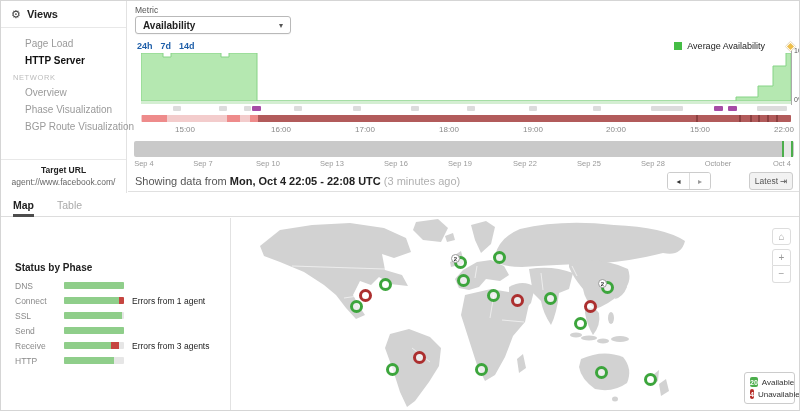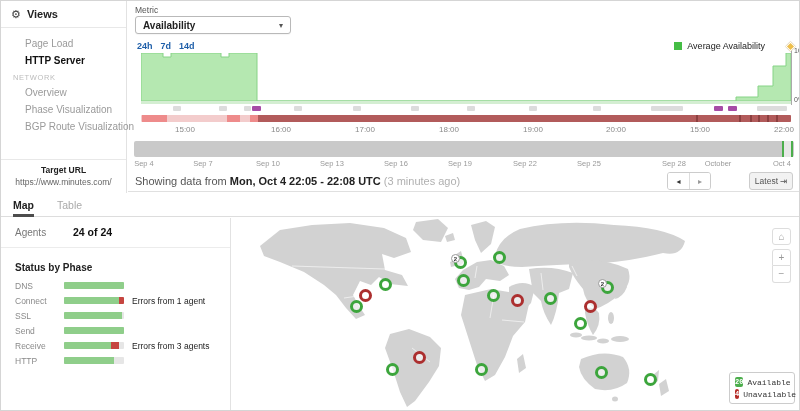--- a/index.html
+++ b/index.html
@@ -90,21 +90,21 @@
   .map-panel { position:absolute; top:0; left:231px; right:0; bottom:0; background:#fff; overflow:hidden; }
   .world-svg { position:absolute; left:0; top:0; }
   .marker { position:absolute; width:13px; height:13px; border-radius:50%; border:3px solid #3ca53c; background:rgba(255,255,255,.6); cursor:pointer; }
   .marker.red { border-color:#ac2f2f; }
   .marker-badge { position:absolute; top:-5px; left:-6px; width:9px; height:9px; border-radius:50%; background:#fff; border:1px solid #9a9a9a; font-size:6px; font-weight:bold; color:#333; display:flex; align-items:center; justify-content:center; }
   .map-ctrls { position:absolute; right:8px; top:10px; display:flex; flex-direction:column; gap:0; }
   .map-btn { width:19px; height:17px; background:#fff; border:1px solid #ddd; color:#999; font-size:10px; line-height:1; cursor:pointer; display:flex; align-items:center; justify-content:center; padding:0; font-family:inherit; }
   .map-btn.first { border-radius:3px; margin-bottom:4px; }
   .map-btn.mid { border-radius:3px 3px 0 0; }
   .map-btn.last { border-radius:0 0 3px 3px; border-top:none; }
-  .map-legend { position:absolute; right:4px; bottom:6px; width:66px; background:#fff; border:1px solid #ccc; border-radius:3px; padding:3px 5px;font-family:Liberation Mono, monospace; }
+  .map-legend { position:absolute; right:4px; bottom:6px; width:51px; background:#fff; border:1px solid #ccc; border-radius:3px; padding:3px 5px; }
   .mleg-row { display:flex; align-items:center; gap:4px; height:12px; }
   .mleg-badge { width:13px; height:10px; border-radius:2px; color:#fff; font-size:7px; font-weight:bold; display:flex; align-items:center; justify-content:center; }
   .mleg-label { font-size:8px; color:#333; }
 </style>
 </head>
 <body>
 
 <div class="app">
 
   <div class="top">
@@ -123,21 +123,21 @@
             <div class="nav-section-label">NETWORK</div>
             <div class="nav-item">Overview</div>
             <div class="nav-item">Phase Visualization</div>
           </div>
           <div class="nav-section">
             <div class="nav-item">BGP Route Visualization</div>
           </div>
         </div>
       <div class="target">
         <div class="target-label">Target URL</div>
-        <div class="target-url">https://www.minutes.com/</div>
+        <div class="target-url">agent://www.facebook.com/</div>
       </div>
     </aside>
 
     <section class="main-top">
       <div class="metric-label">Metric</div>
       <div class="metric-select">
         <span class="metric-value">Availability</span>
         <span class="metric-caret">▾</span>
       </div>
 
@@ -207,21 +207,21 @@
       </div>
       <div class="dates-row" id="dates">
           <span class="date-label" style="left: 10px;">Sep 4</span>
           <span class="date-label" style="left: 69px;">Sep 7</span>
           <span class="date-label" style="left: 134px;">Sep 10</span>
           <span class="date-label" style="left: 198px;">Sep 13</span>
           <span class="date-label" style="left: 262px;">Sep 16</span>
           <span class="date-label" style="left: 326px;">Sep 19</span>
           <span class="date-label" style="left: 391px;">Sep 22</span>
           <span class="date-label" style="left: 455px;">Sep 25</span>
-          <span class="date-label" style="left: 540px;">Sep 28</span>
+          <span class="date-label" style="left: 519px;">Sep 28</span>
           <span class="date-label" style="left: 584px;">October</span>
           <span class="date-label" style="left: 648px;">Oct 4</span>
         </div>
 
       <div class="status-row">
         <div class="status-text">
           <span>Showing data from </span><b>Mon, Oct 4 22:05 - 22:08 UTC</b><span class="status-ago"> (3 minutes ago)</span>
         </div>
         <div class="nav-btn-group">
           <button class="nav-btn">◂</button>
@@ -236,24 +236,20 @@
   </div>
 
   <div class="tabbar" id="tabbar">
       <div class="tab active" style="left: 12px;">Map</div>
       <div class="tab" style="left: 56px;">Table</div>
     </div>
 
   <div class="bottom">
 
     <aside class="left-panel">
-      <div class="agents-row">
-        <span class="agents-label">Agents</span>
-        <span class="agents-value">24 of 24</span>
-      </div>
       <div class="phase-title">Status by Phase</div>
       <div id="phase-rows">
           <div class="phase-row" style="top: 62px;">
             <span class="phase-name">DNS</span>
             <div class="pbar">
               <div class="pgreen" style="width: 100%;"></div>
             </div>
           </div>
           <div class="phase-row" style="top: 77px;">
             <span class="phase-name">Connect</span>

